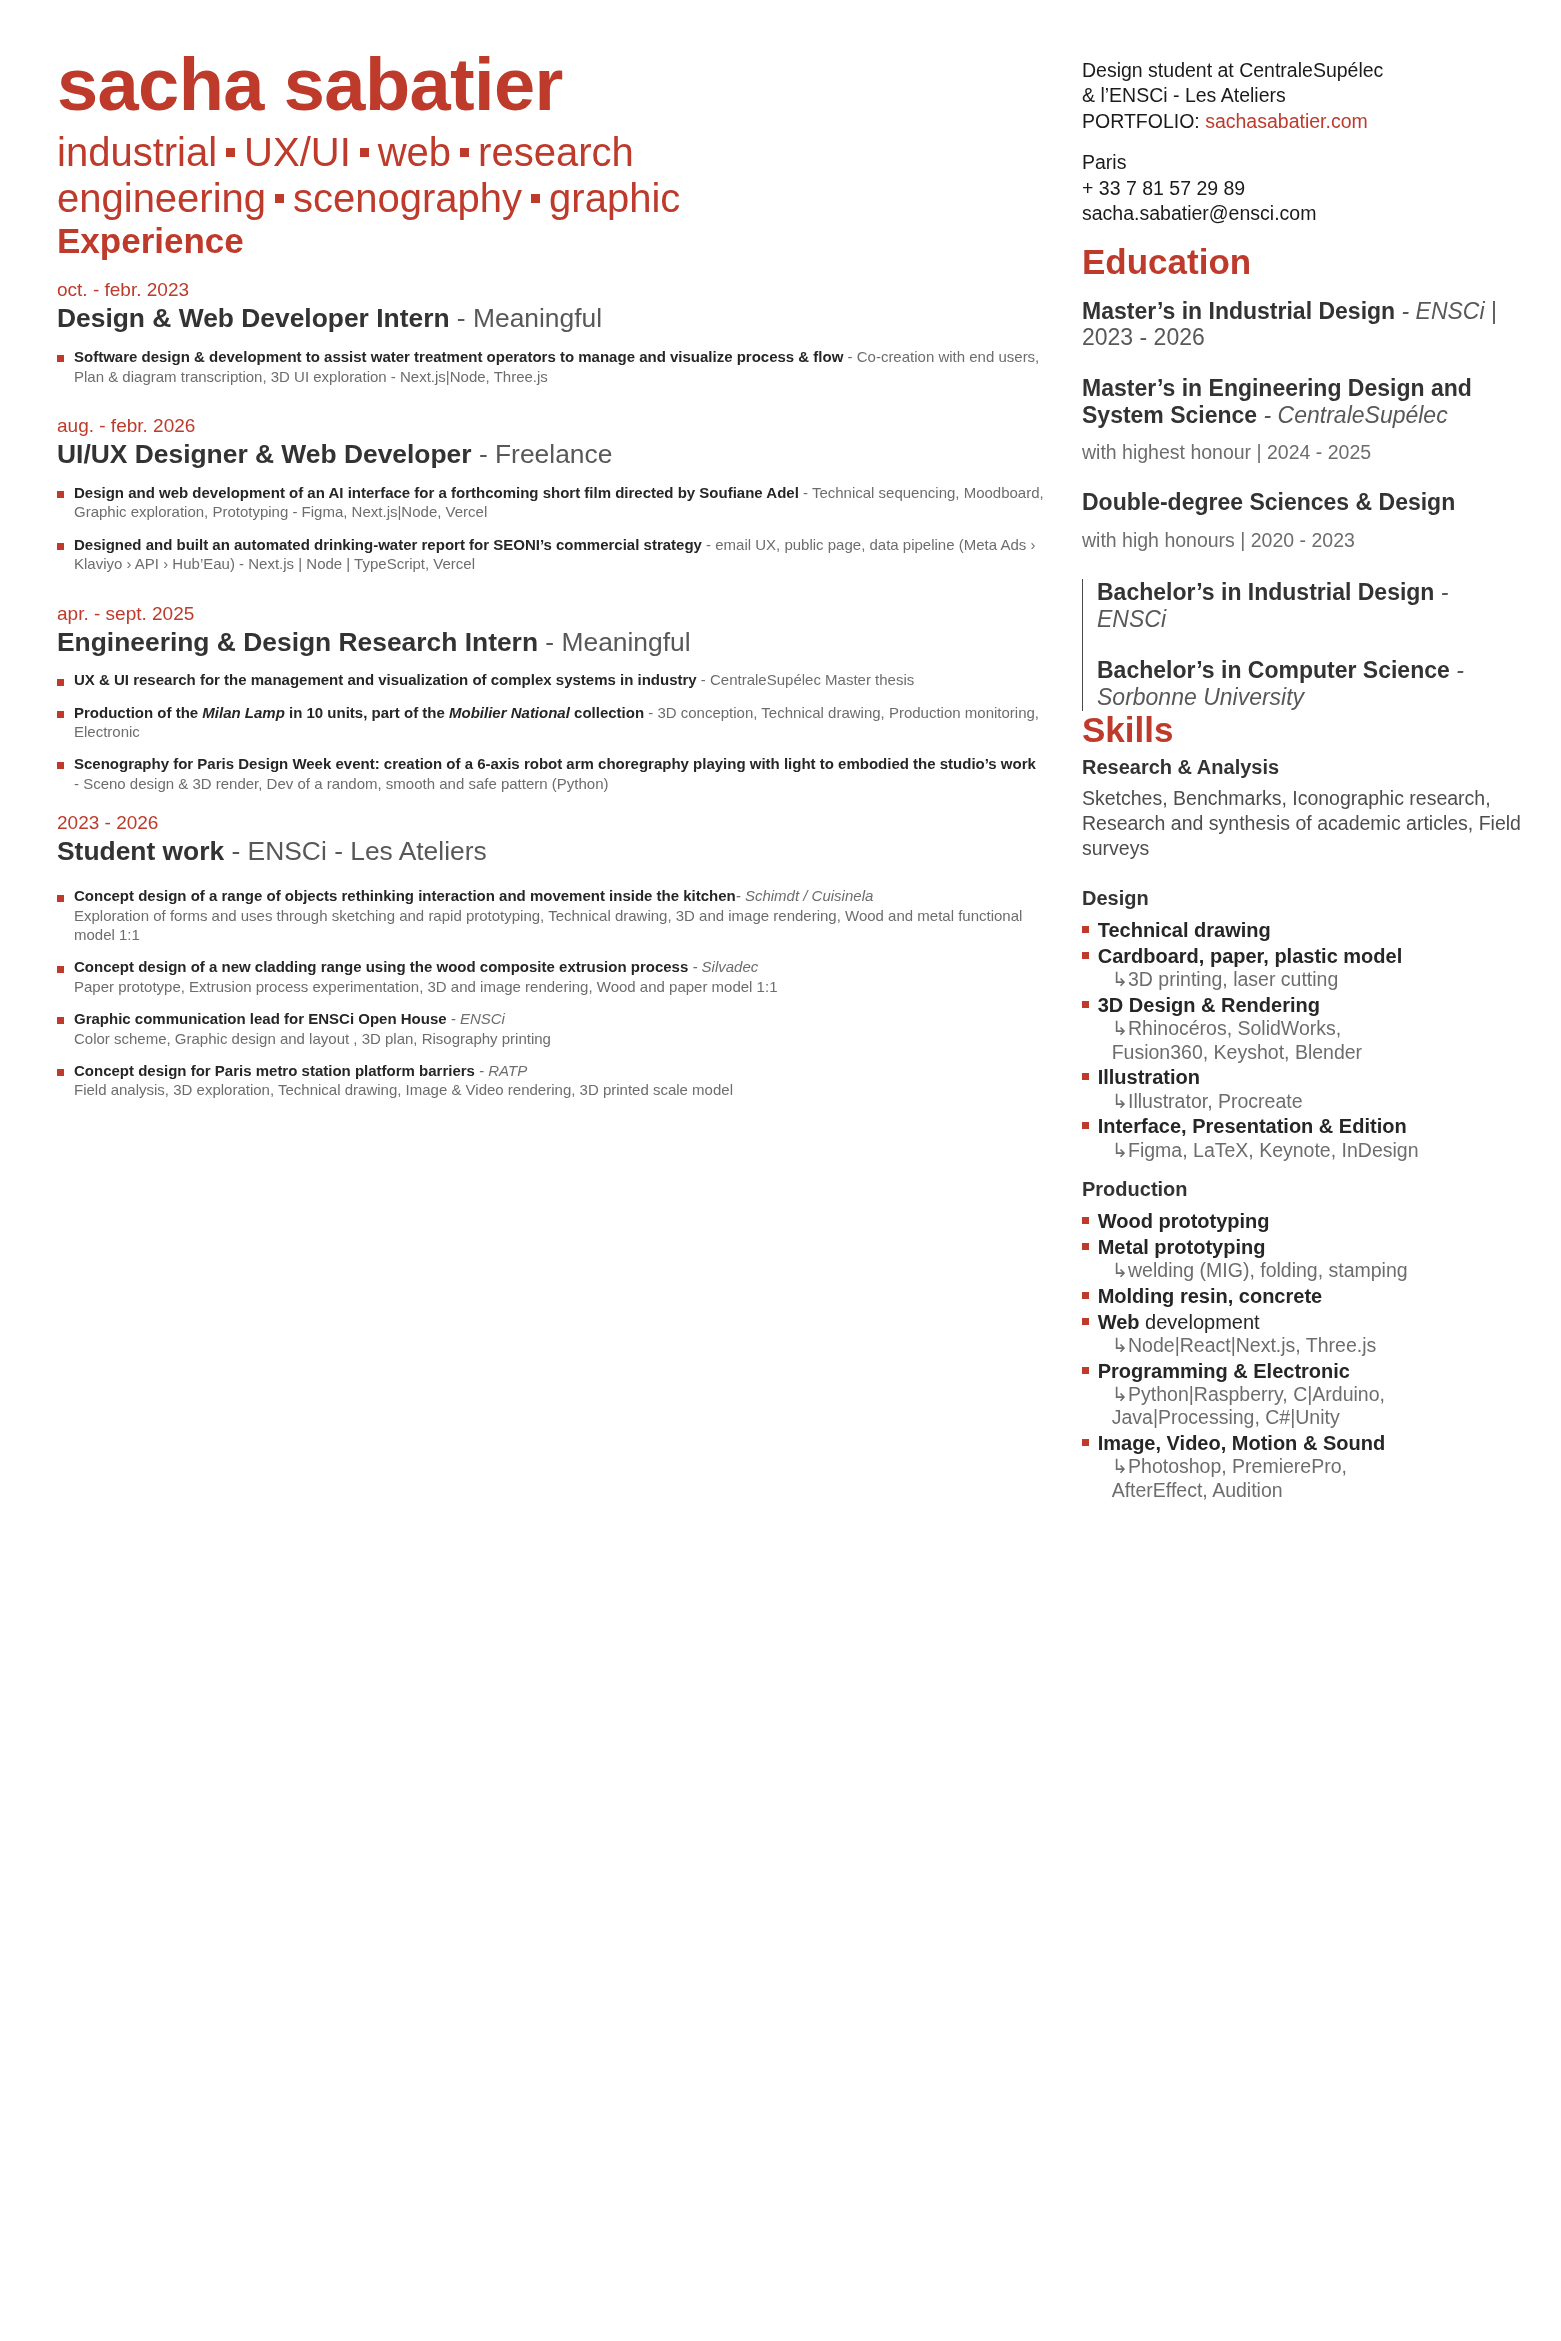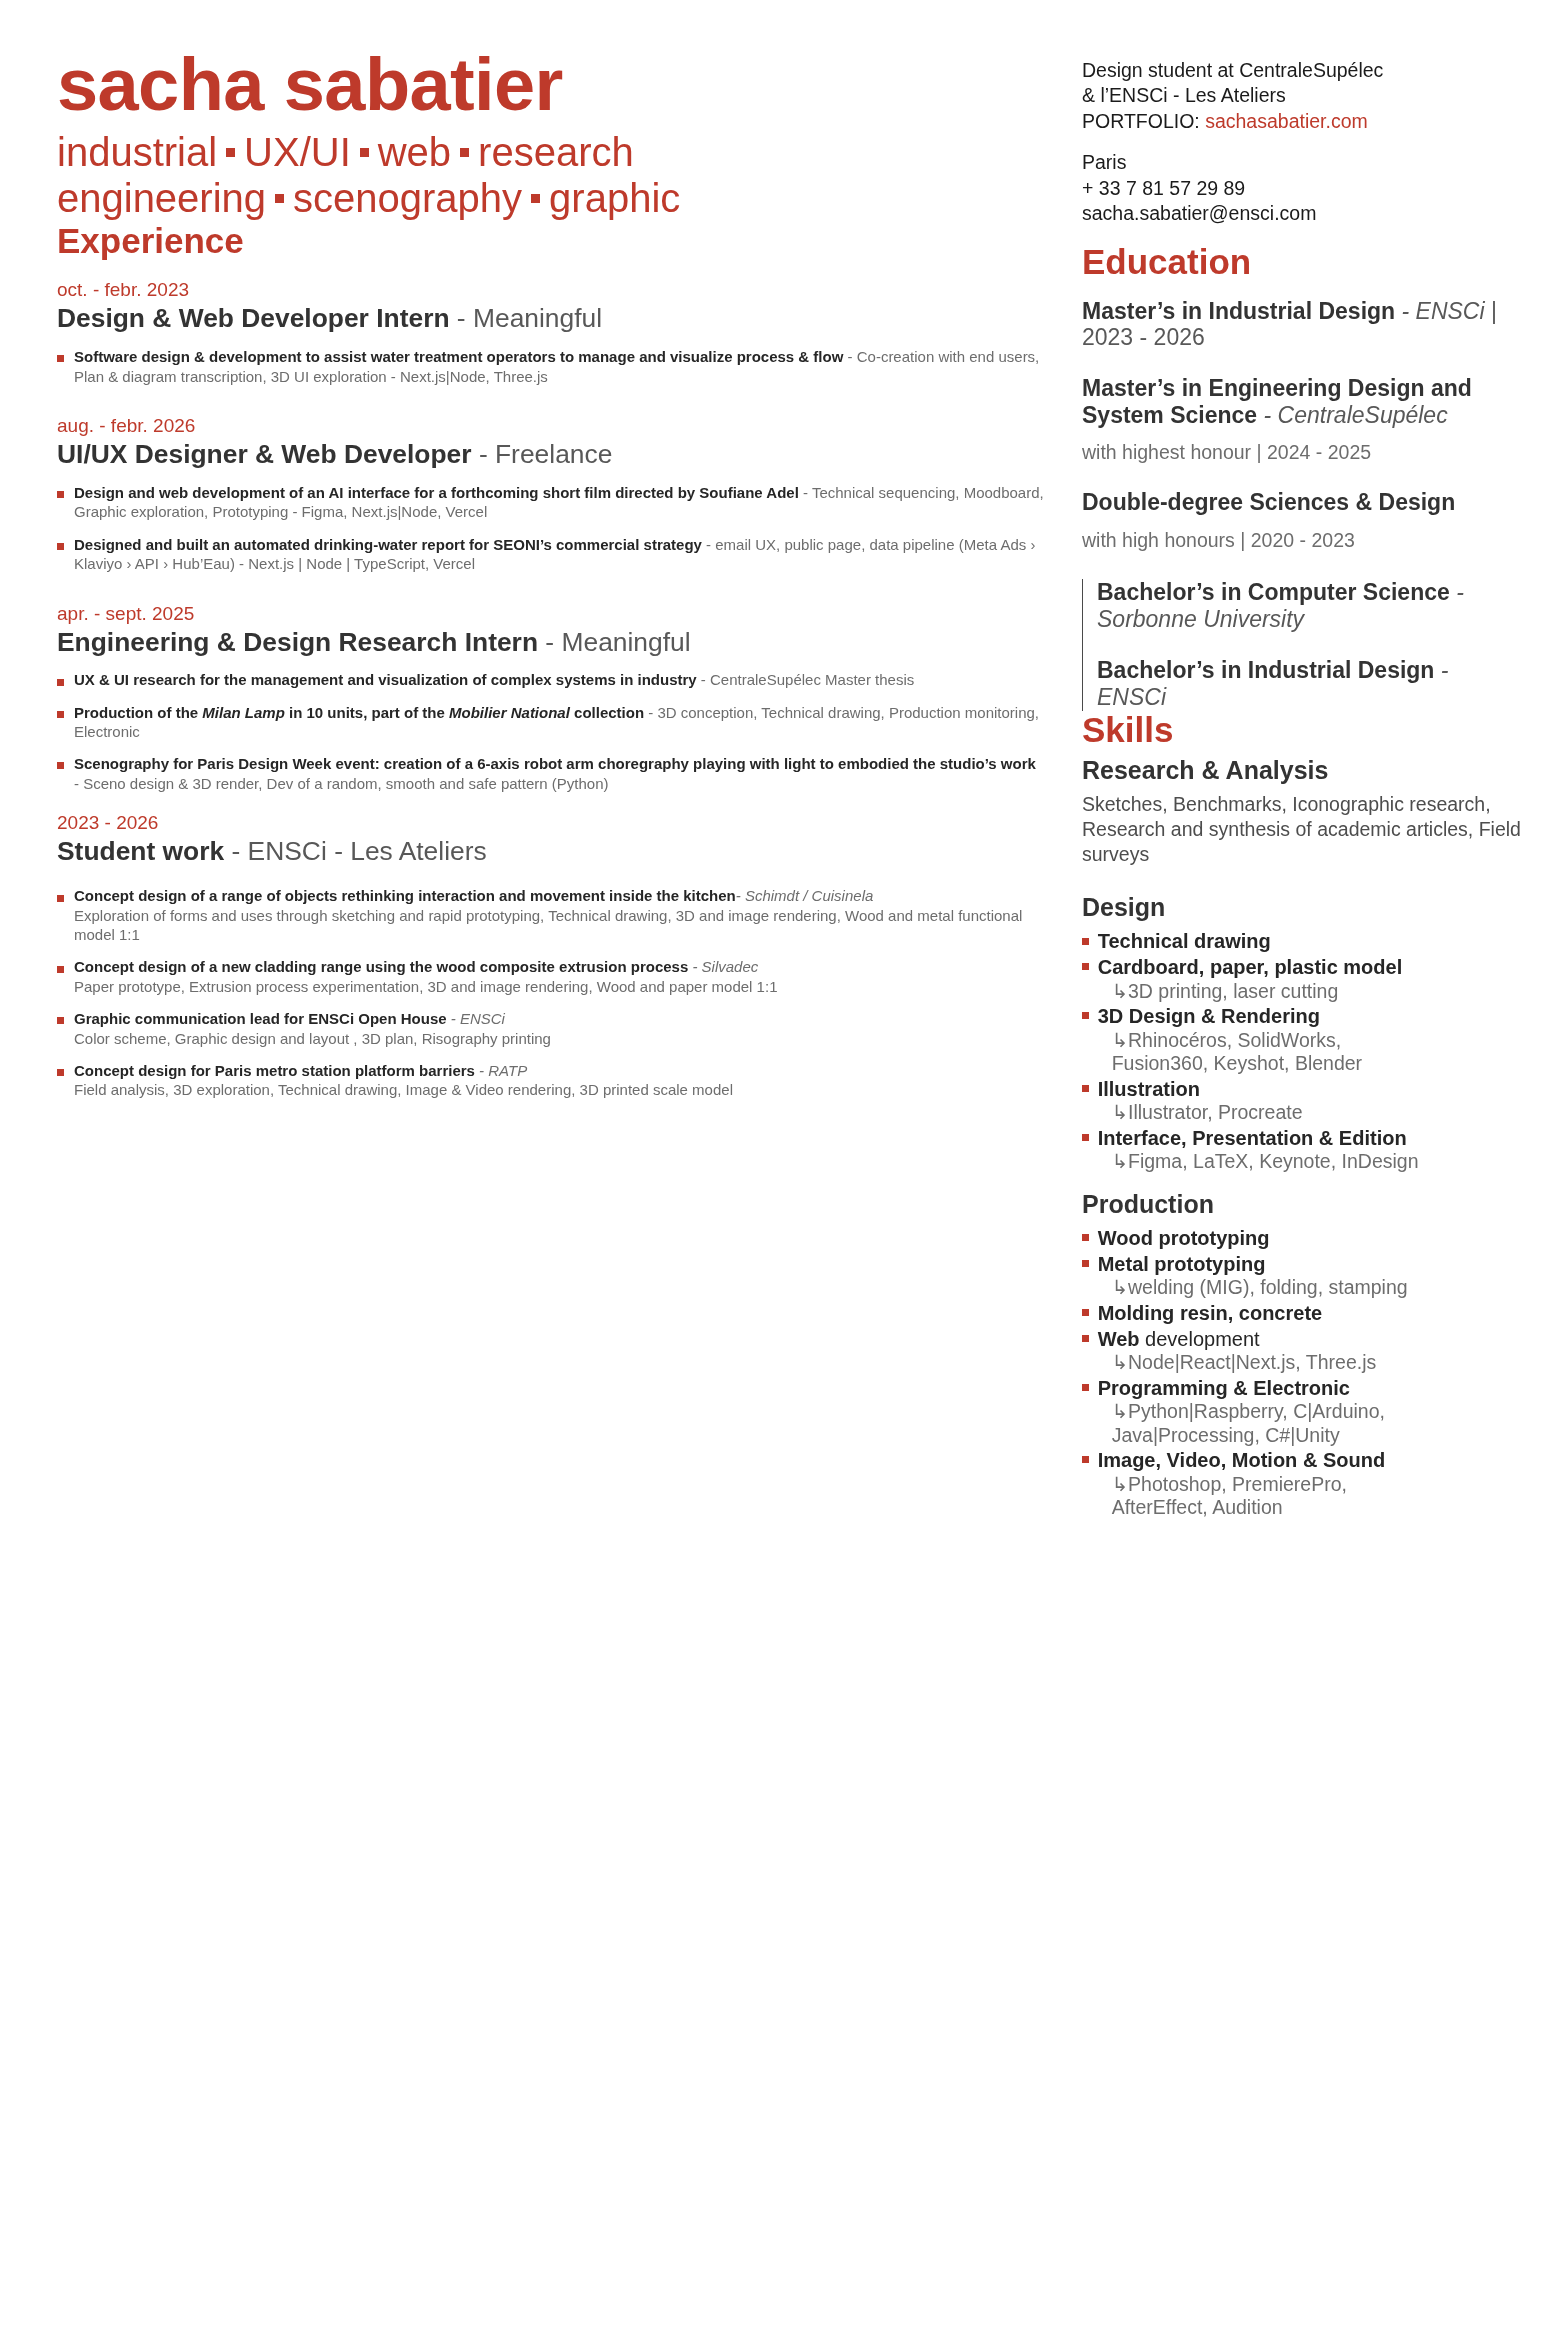--- a/index.html
+++ b/index.html
@@ -90,21 +90,21 @@
   .edu .meta { font-weight:400; color:#585858; font-style:normal; }
   .edu .sub { display:block; font-size:19.5px; color:#6d6d6d; line-height:1.22; margin-top:13px; font-weight:400; }
 
   .edu-barred { border-left:1.9px solid #4a4a4a; padding-left:14px; margin-top:26.4px; }
   .edu-barred .edu { margin-top:0; }
   .edu-barred .edu + .edu { margin-top:25px; }
 
   
   .skills-head { margin-top:55px; }
   h3.sub {
-    font-size:25px; font-weight:bold; color:#333333;
+    font-size:20px; font-weight:bold; color:#333333;
     margin:16.4px 0 7.6px 0; line-height:1.15;
   }
   h3.sub.first { margin-top:6.3px; }
   .para { font-size:19.5px; line-height:1.28; color:#4d4d4d; }
 
   ul.skill-list { list-style:none; margin:0; padding:0; }
   ul.skill-list li { position:relative; padding-left:15.7px; font-size:20px; line-height:1.22; margin-bottom:1.3px; }
   ul.skill-list li:before {
     content:""; position:absolute; left:0; top:8.2px;
     width:7px; height:7px; background:#BE3A2B;
@@ -201,24 +201,24 @@
       <span class="sub">with highest honour | 2024 - 2025</span>
     </div>
 
     <div class="edu" style="margin-top:24px;">
       <span class="title">Double-degree Sciences &amp; Design</span>
       <span class="sub">with high honours | 2020 - 2023</span>
     </div>
 
     <div class="edu-barred">
       <div class="edu">
+        <span class="title">Bachelor’s in Industrial Design</span><span class="inst"> - ENSCi</span>
+      </div>
+      <div class="edu">
         <span class="title">Bachelor’s in Computer Science</span><span class="inst"> - Sorbonne University</span>
-      </div>
-      <div class="edu">
-        <span class="title">Bachelor’s in Industrial Design</span><span class="inst"> - ENSCi</span>
       </div>
     </div>
 
     <h2 class="section skills-head">Skills</h2>
 
     <h3 class="sub first">Research &amp; Analysis</h3>
     <div class="para">Sketches, Benchmarks, Iconographic research, Research and synthesis of academic articles, Field surveys</div>
 
     <h3 class="sub" style="margin-top:26.4px;">Design</h3>
     <ul class="skill-list">

